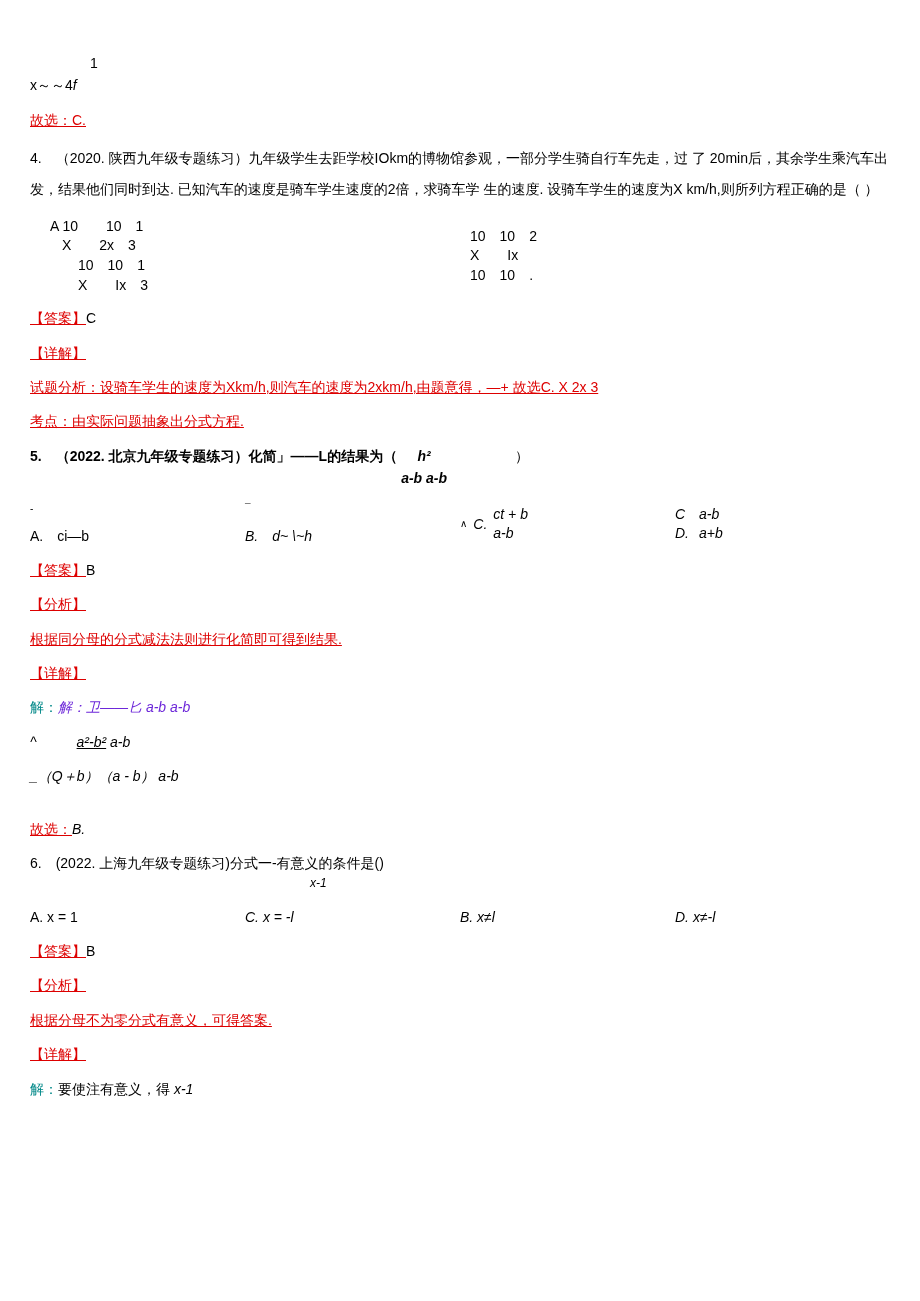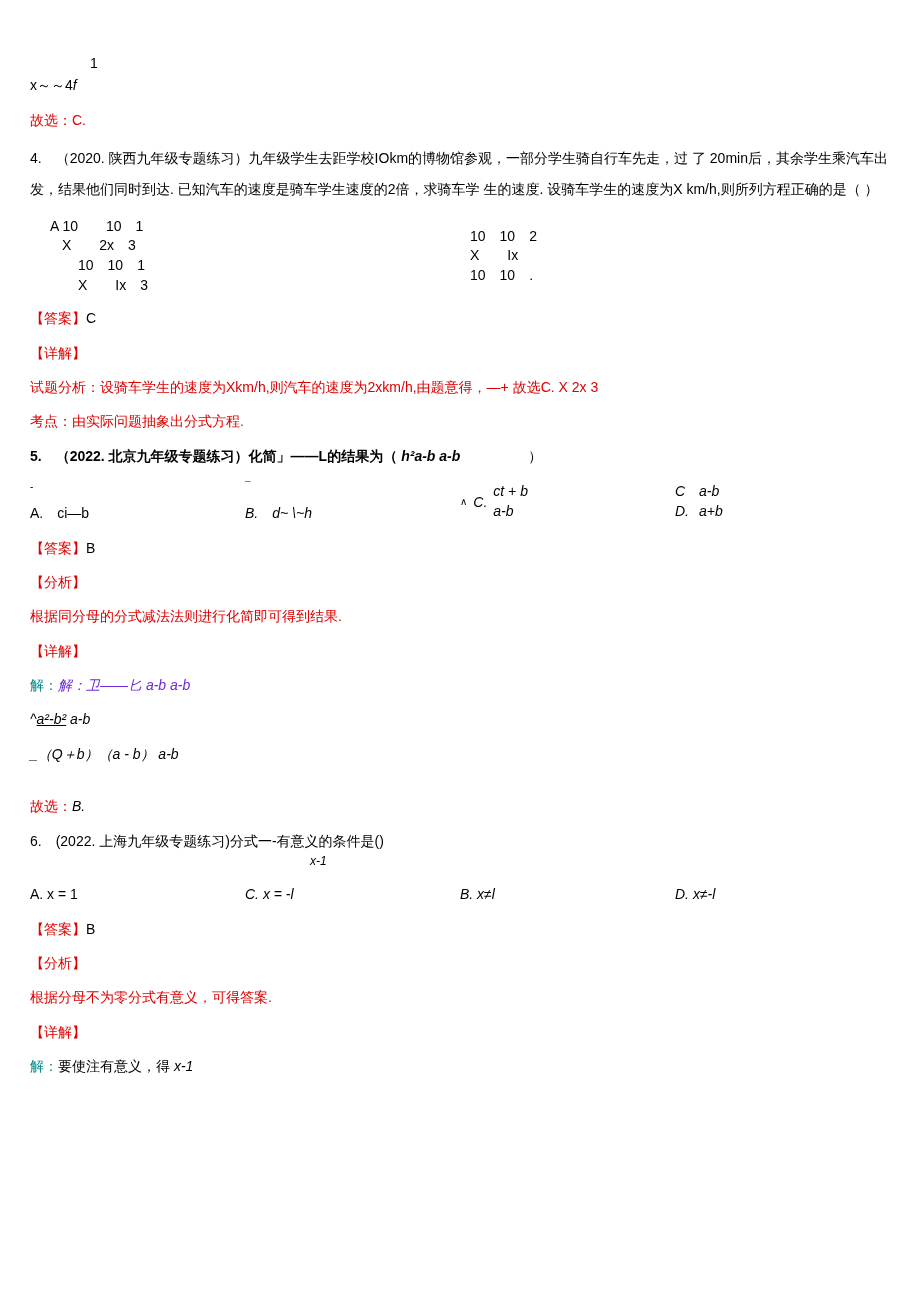--- a/index.html
+++ b/index.html
@@ -1,28 +1,28 @@
 <!DOCTYPE html>
 <html><head>
   <meta charset="utf-8">
   <style>
     body { font-family: Arial, "Microsoft YaHei", sans-serif; font-size: 14px; line-height: 1.6; color: #000; padding: 40px 30px; max-width: 900px; margin: 0 auto; }
-    .red { color: #d00; }
+    .red { color: #d00; text-decoration: underline; }
     .cyan { color: #088; }
     .italic { font-style: italic; }
-    .underline { text-decoration: underline; }
+    .underline { text-decoration: underline; margin-left: 40px; }
     .para { margin: 12px 0; }
     .lh2 { line-height: 2.2; }
     .options-row { display: flex; }
     .options-row > div { flex: 1; }
     .fraction-container { display: flex; align-items: center; margin-left: 20px; }
     .stacked { display: flex; flex-direction: column; line-height: 1.4; }
     .sup { font-size: 10px; vertical-align: super; }
     .q5-expr { display: inline-flex; align-items: baseline; font-weight: bold; }
-    .q5-denom { display: inline-flex; flex-direction: row; align-items: center; margin: 0 4px; text-align: center;}
+    .q5-denom { display: inline-flex; flex-direction: column; align-items: center; margin: 0 4px; text-align: center;}
     .q5-denom .top { font-style: italic; }
     .q5-denom .bot { font-style: italic; }
   </style>
 </head>
 <body>
 
 <div class="para" style="margin-bottom:0">
   <div style="margin-left:60px">1</div>
   <div>x～～4<i>f</i></div>
 </div>

